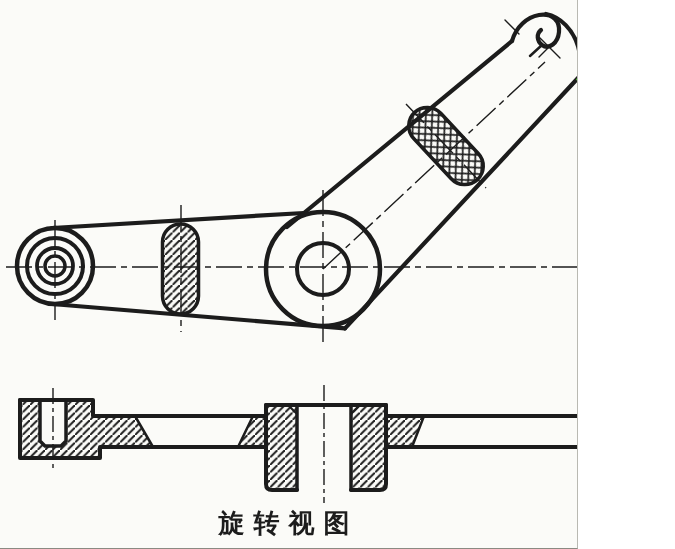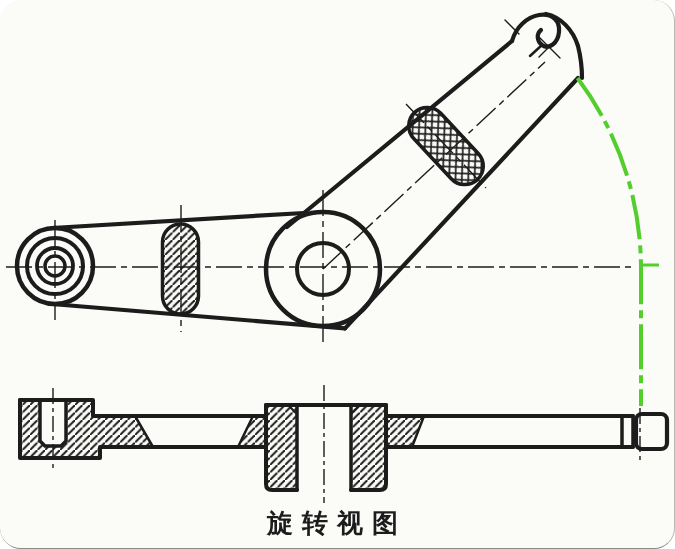--- a/index.html
+++ b/index.html
@@ -3,27 +3,26 @@
 <meta charset="utf-8">
 <style>
   :root{
     --paper:#fbfbf8;
     --ink:#1c1c1c;
     --rotation-indicator-green:#53ce2c;
   }
   html,body{margin:0;padding:0;}
   .page{
     position:relative;
-    width:675px;height:549px;
+    width:578px;height:549px;
     background:var(--paper);
     overflow:hidden;
     border-right:1px solid #b9b9b2;
     border-bottom:1px solid #8a8a82;
     box-sizing:border-box;
-    border-radius:21px;
   }
   svg{position:absolute;left:0;top:0;color:var(--ink);}
   .green{stroke:var(--rotation-indicator-green);}
   .caption{
     position:absolute;left:0;right:0;top:506px;
     text-align:center;
     font-family:"Liberation Serif","DejaVu Serif",serif;
     font-weight:bold;
     font-size:26px;
     letter-spacing:9px;

